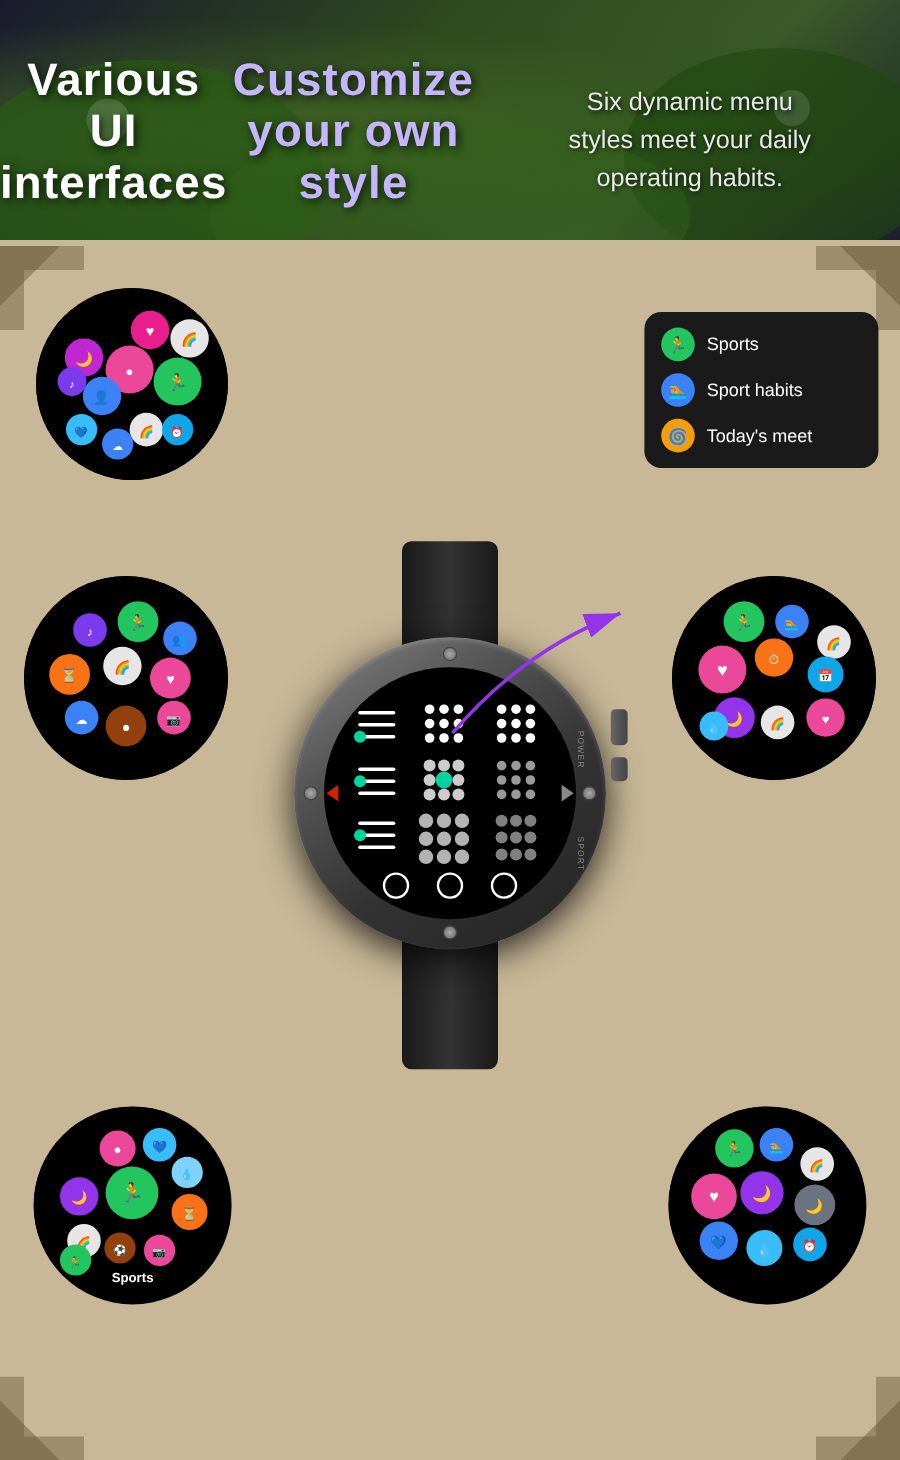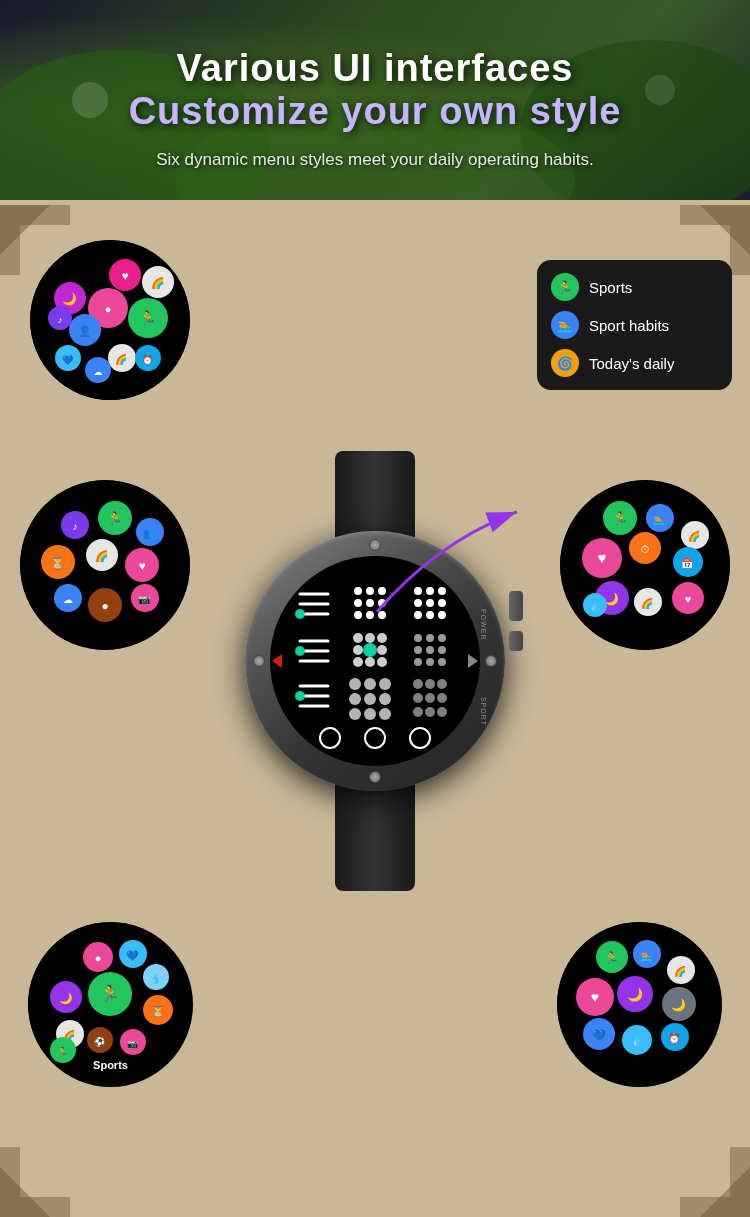--- a/index.html
+++ b/index.html
@@ -35,21 +35,20 @@
     }
 
     
     .header-section {
       position: absolute;
       top: 0;
       left: 0;
       right: 0;
       height: 220px;
       display: flex;
-      flex-direction: column;
       align-items: center;
       justify-content: center;
       z-index: 10;
     }
 
     .title-line1 {
       font-size: 38px;
       font-weight: 900;
       color: #ffffff;
       text-shadow: 2px 2px 8px rgba(0,0,0,0.8);
@@ -60,21 +59,21 @@
     .title-line2 {
       font-size: 38px;
       font-weight: 900;
       color: #c4b5fd;
       text-shadow: 2px 2px 8px rgba(0,0,0,0.8);
       letter-spacing: 1px;
       text-align: center;
     }
 
     .subtitle {
-      font-size: 17px;
+      font-size: 21px;
       color: #e8e8e8;
       text-align: center;
       margin-top: 14px;
       text-shadow: 1px 1px 4px rgba(0,0,0,0.8);
       line-height: 1.5;
       padding: 0 60px;
     }
 
     
     .tan-panel {
@@ -389,21 +388,21 @@
     <div class="list-item-row">
       <div class="list-icon-circle" style="background:#3b82f6;">
           <span style="font-size:13px;">🏊</span>
         </div>
       <span class="list-item-text">Sport habits</span>
     </div>
     <div class="list-item-row">
       <div class="list-icon-circle" style="background:#f59e0b;">
           <span style="font-size:13px;">🌀</span>
         </div>
-      <span class="list-item-text">Today's daily</span>
+      <span class="list-item-text">Today's meet</span>
     </div>
   </div>
 
   <div class="ui-circle" style="width:170px;height:170px;top:480px;left:20px;">
     <svg width="170" height="170" viewBox="0 0 170 170">
       <circle cx="85" cy="85" r="85" fill="#000"></circle>
 
       <circle cx="55" cy="45" r="14" fill="#7c3aed"></circle>
         <text x="55" y="50" text-anchor="middle" font-size="10" fill="white">♪</text>
 

